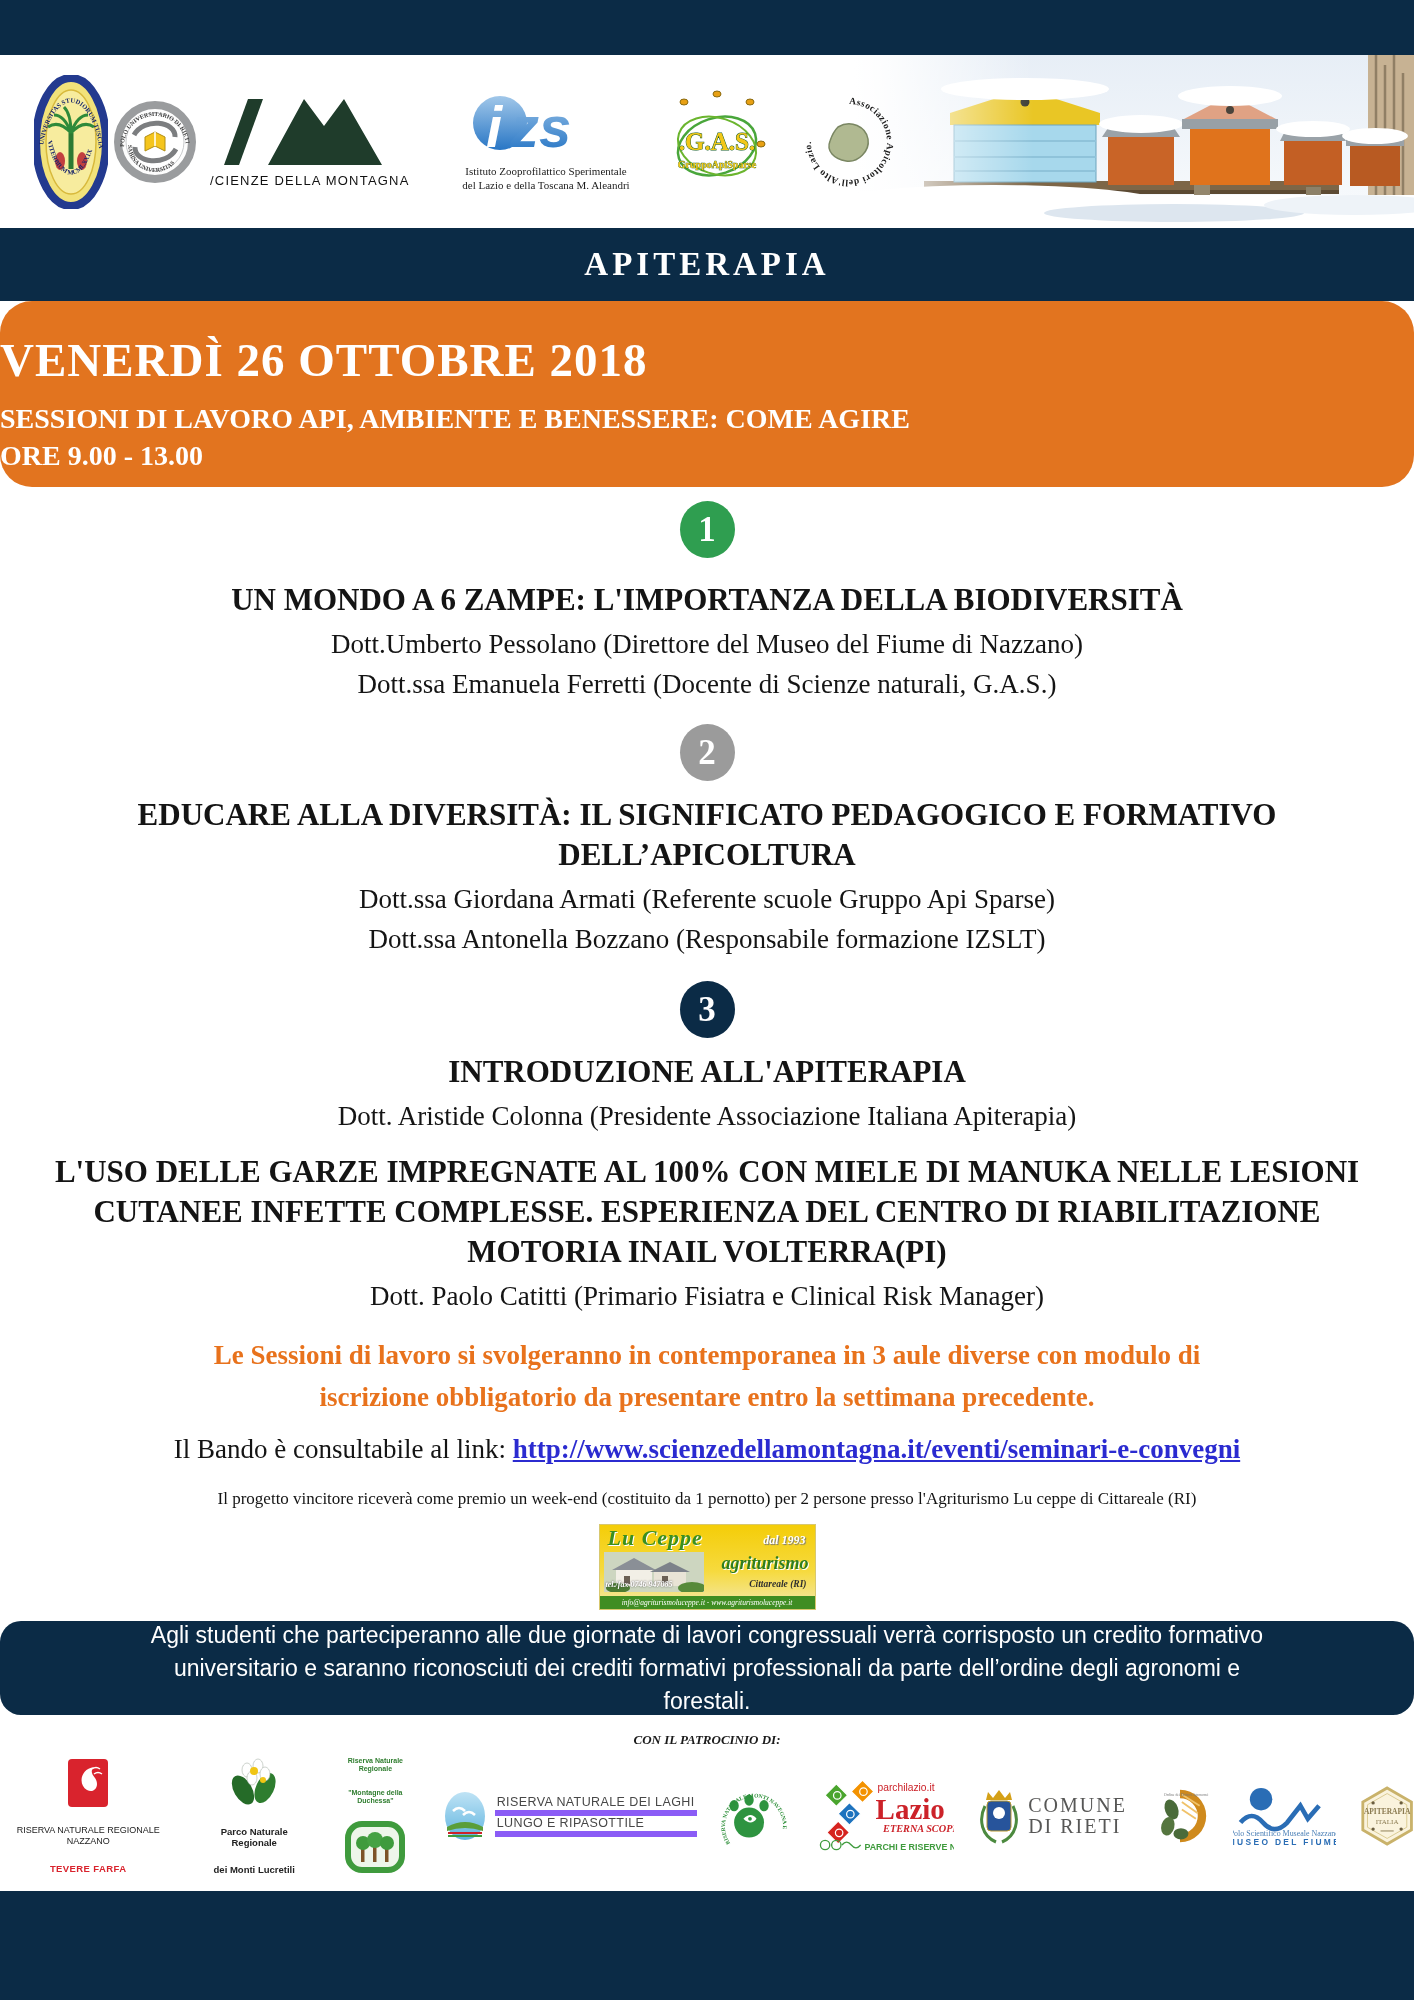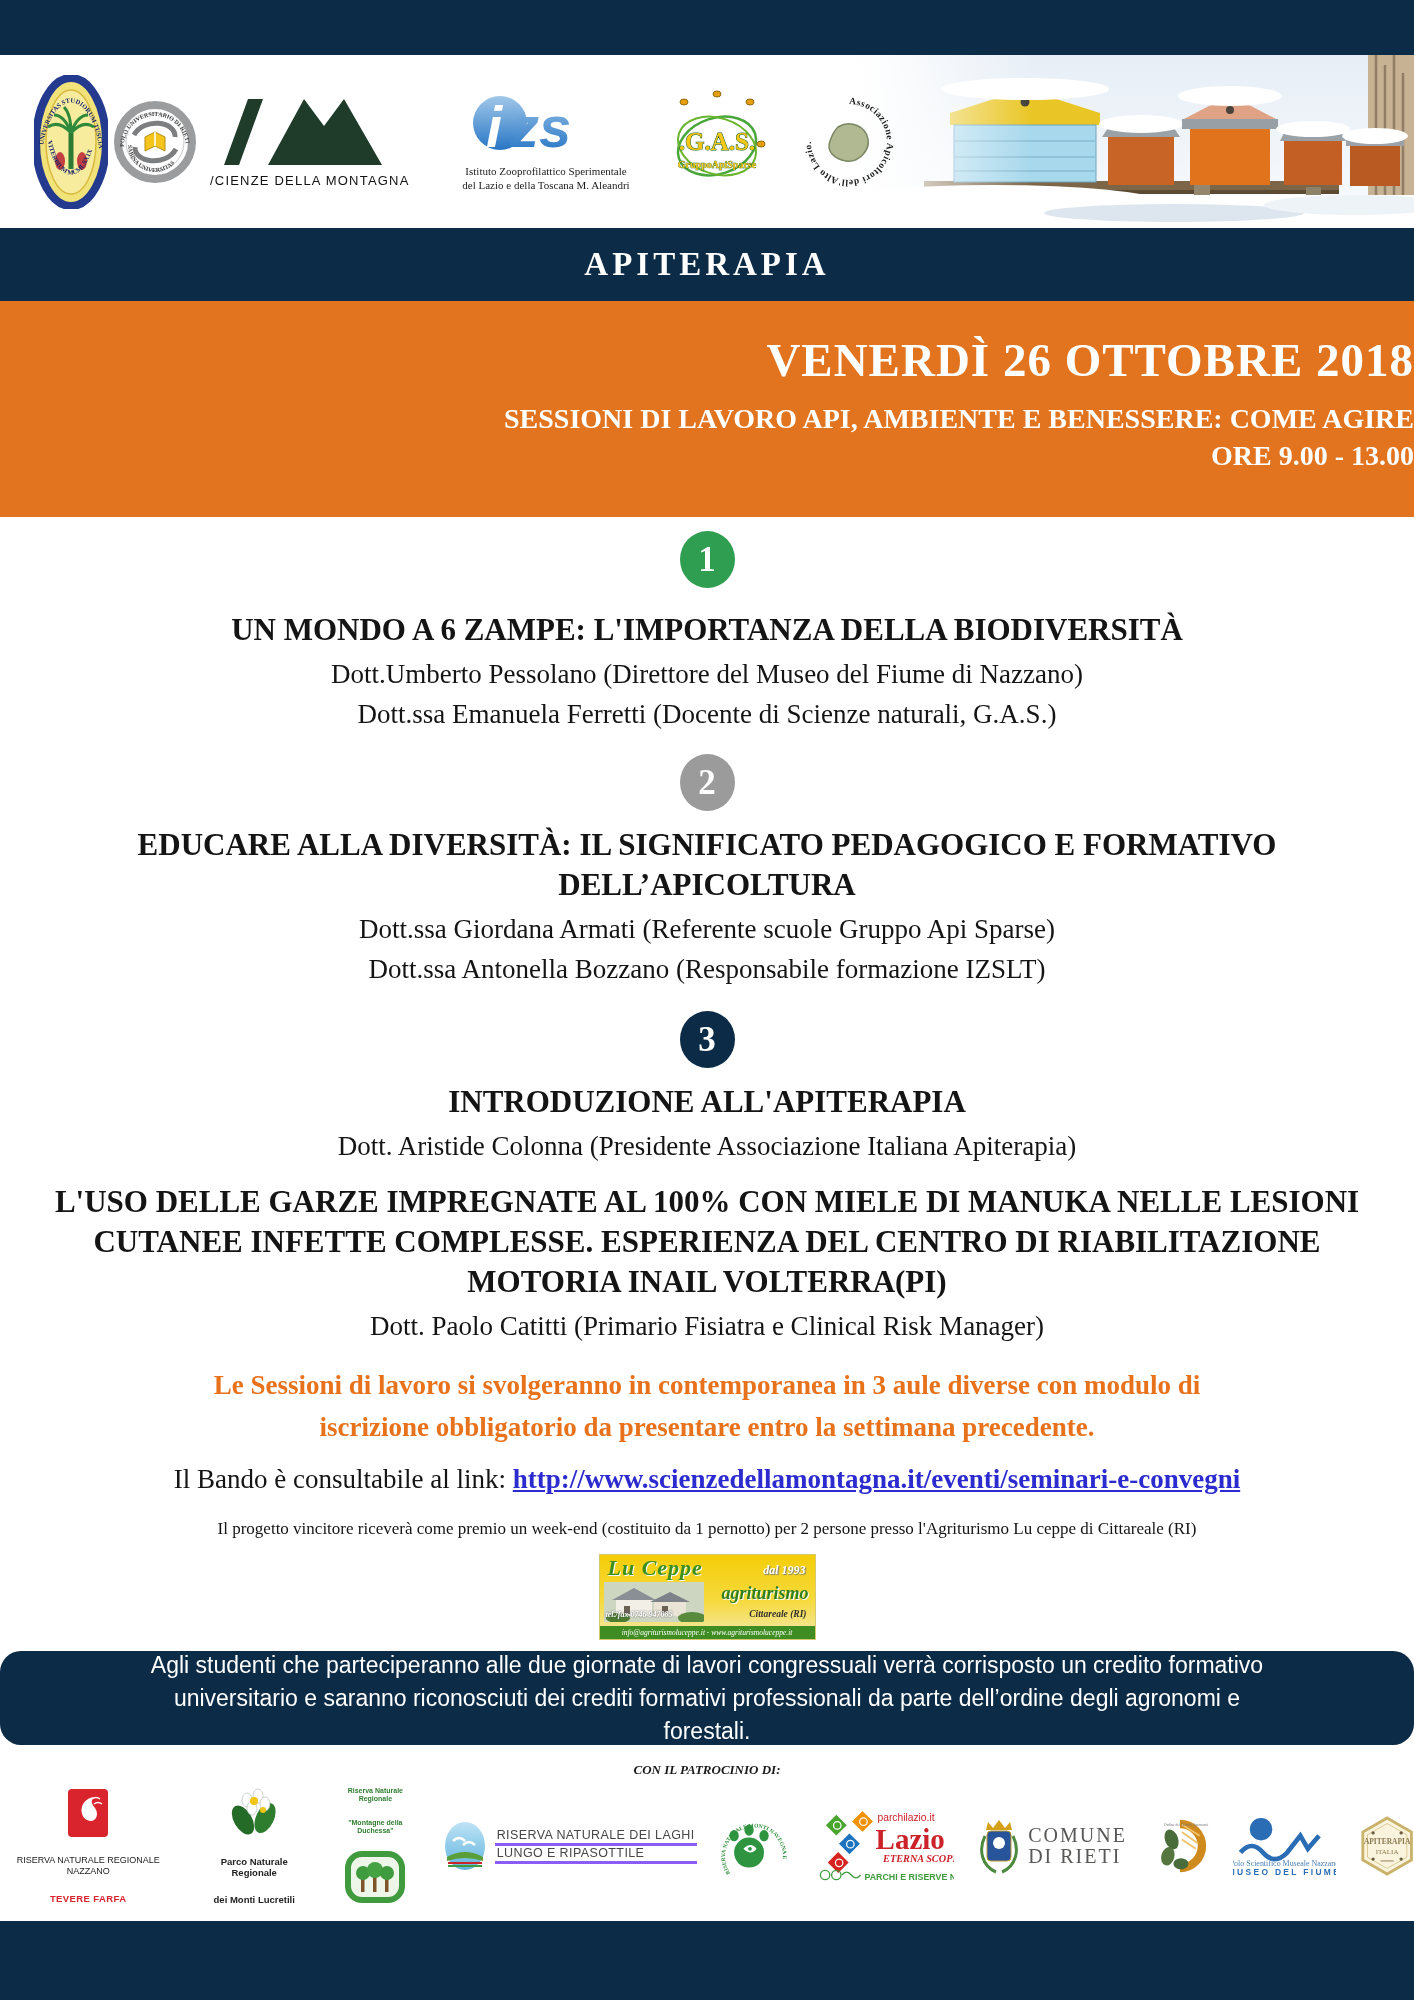--- a/index.html
+++ b/index.html
@@ -21,21 +21,21 @@
   .hero{position:absolute;top:0;right:0;width:560px;height:173px;z-index:1;}
   .hero::after{content:"";position:absolute;inset:0;
     background:linear-gradient(90deg,#fff 0%,rgba(255,255,255,.9) 5%,rgba(255,255,255,0) 32%);}
   .logos{position:absolute;left:34px;top:0;height:100%;display:flex;align-items:center;z-index:2;}
   .logo{flex:0 0 auto;}
   .montagna-label{font-family:"Liberation Sans",sans-serif;font-size:13px;letter-spacing:1.2px;color:#121212;margin-top:2px;text-align:center;white-space:nowrap;}
   
   .programma-bar{height:73px;background:var(--navy);display:flex;align-items:center;justify-content:center;}
   .programma-bar span{color:#fff;font-size:33px;font-weight:bold;letter-spacing:4px;}
   
-  .orange-band{height:216px;background:var(--orange);text-align:right;color:#fff;}
+  .orange-band{height:186px;background:var(--orange);text-align:left;color:#fff;border-radius:32px;}
   .date-title{font-size:47px;font-weight:bold;letter-spacing:1px;padding-top:32px;margin:0;}
   .subtitle{font-size:28px;font-weight:bold;margin:16px 0 0;}
   .time{font-size:28px;font-weight:bold;margin:5px 0 0;}
   
   .main{height:1134px;text-align:center;overflow:hidden;}
   .num-circle{width:55px;height:57px;border-radius:50%;margin:0 auto;display:flex;align-items:center;justify-content:center;
     color:#fff;font-size:35px;font-weight:bold;}
   .nc-green{background:#2f9e50;margin-top:14px;}
   .nc-gray{background:#9b9b9b;margin-top:20px;}
   .nc-navy{background:var(--navy);margin-top:22px;}
@@ -69,21 +69,21 @@
   .sponsors{height:176px;background:#fff;text-align:center;}
   .patro{font-size:13px;font-weight:bold;font-style:italic;color:#1b1b1b;margin:0;padding-top:17px;}
   .sp-row{margin-top:8px;display:flex;justify-content:center;align-items:center;gap:24px;}
   .sp{display:flex;flex-direction:column;align-items:center;gap:16px;}
   .sp-h{display:flex;flex-direction:row;align-items:center;gap:8px;}
   .lab{font-family:"Liberation Sans",sans-serif;font-size:9px;color:#222;line-height:11px;}
   .lab.red{color:#d9232d;font-weight:bold;font-size:9.5px;letter-spacing:.4px;}
   .lab.bold{font-weight:bold;font-size:9.5px;}
   .lab.green{color:#2f7d2f;font-weight:bold;font-size:7px;line-height:8px;}
   .laghi-txt div{font-family:"Liberation Sans",sans-serif;font-size:12.5px;color:#474747;letter-spacing:.4px;
-      border-bottom:3px solid #8b5cf6;padding:0 2px 1px;text-align:left;white-space:nowrap;}
+      border-bottom:6px solid #8b5cf6;padding:0 2px 1px;text-align:left;white-space:nowrap;}
   .rieti-txt div{font-size:20px;color:#575756;letter-spacing:2px;line-height:21px;text-align:left;white-space:nowrap;}
 </style>
 </head>
 <body>
 
 <div class="page">
 
   <div class="topbar"></div>
 
   <div class="logo-strip">

